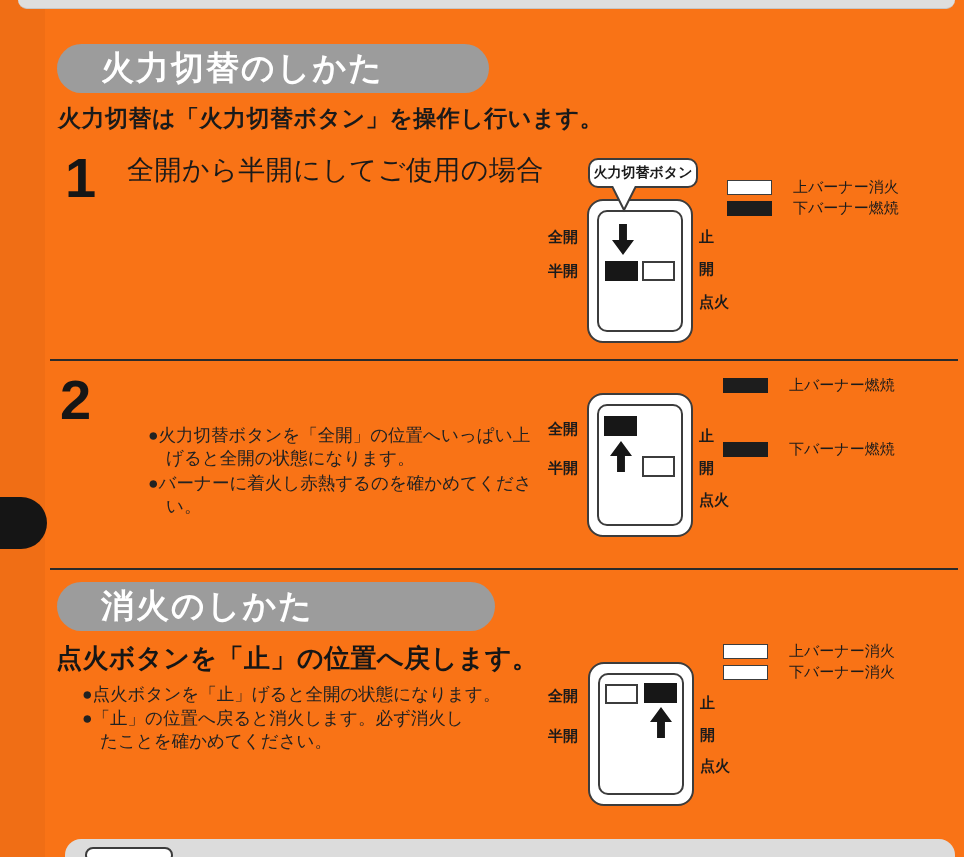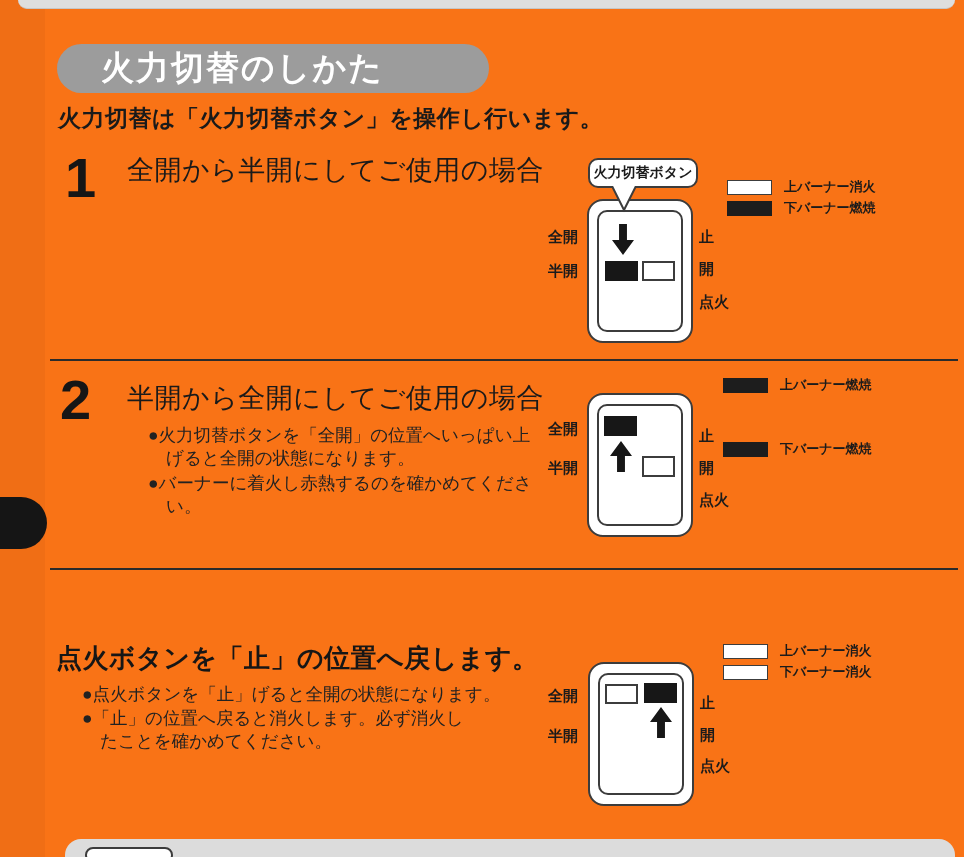--- a/index.html
+++ b/index.html
@@ -73,21 +73,21 @@
     font-size:14px;font-weight:bold;color:#1a1a1a;
     display:flex;align-items:center;justify-content:center;
     box-sizing:border-box;white-space:nowrap;
     z-index:3;
   }
   .legend{display:flex;flex-direction:column;gap:5px;}
   .legend-row{display:flex;align-items:center;height:16px;}
   .legend-swatch{width:45px;height:15px;flex:0 0 auto;}
   .sw-black{background:#1d1d1d;border:1.5px solid #1d1d1d;box-sizing:border-box;}
   .sw-white{background:#fff;border:1.5px solid #3c3c3c;box-sizing:border-box;}
-  .legend-label{font-size:13px;font-weight:700;color:#1b1b1b;margin-left:12px;white-space:nowrap;}
+  .legend-label{font-size:15px;font-weight:400;color:#1b1b1b;margin-left:21px;white-space:nowrap;}
   .black-tab{
     left:0;top:497px;width:47px;height:52px;
     background:#151515;border-radius:0 27px 27px 0;
   }
   .bottom-partial{
     left:65px;top:839px;width:890px;height:20px;
     background:#dcdcdc;border-radius:16px 16px 0 0;
   }
   .bottom-inner-box{
     left:85px;top:847px;width:88px;height:16px;
@@ -133,21 +133,20 @@
     </div>
     <div class="legend-row">
       <span class="legend-swatch sw-black"></span>
       <span class="legend-label">下バーナー燃焼</span>
     </div>
   </div>
 
   <div class="abs divider" style="left:50px;top:359px;width:908px;"></div>
 
   <div class="abs step-num" style="left:60px;top:372px;">2</div>
-  <div class="abs step-heading" style="left:127px;top:380px;">半開から全開にしてご使用の場合</div>
   <div class="abs bullets" style="left:148px;top:424px;width:400px;">●火力切替ボタンを「全開」の位置へいっぱい上
 げると全開の状態になります。</div>
   <div class="abs bullets" style="left:148px;top:472px;width:400px;">●バーナーに着火し赤熱するのを確かめてくださ
 い。</div>
 
   <div class="abs device-outer" style="left:587px;top:393px;width:106px;height:144px;"></div>
   <div class="abs device-inner" style="left:597px;top:404px;width:86px;height:122px;"></div>
   <div class="abs btn-black" style="left:604px;top:416px;width:33px;height:20px;"></div>
   <div class="abs arrow arrow-up" style="left:610px;top:441px;width:22px;height:31px;"></div>
   <div class="abs btn-white" style="left:642px;top:456px;width:33px;height:21px;"></div>
@@ -165,20 +164,23 @@
     <div class="legend-row">
       <span class="legend-swatch sw-black"></span>
       <span class="legend-label">下バーナー燃焼</span>
     </div>
   </div>
 
   <div class="abs black-tab"></div>
 
   <div class="abs divider" style="left:50px;top:568px;width:908px;"></div>
 
+  <div class="abs banner" style="left:57px;top:582px;width:438px;height:49px;">
+    <span>消火のしかた</span>
+  </div>
 
   <div class="abs x-heading" style="left:56px;top:641px;">点火ボタンを「止」の位置へ戻します。</div>
   <div class="abs bullets" style="left:82px;top:683px;width:430px;">●点火ボタンを「止」げると全開の状態になります。</div>
   <div class="abs bullets" style="left:82px;top:707px;width:430px;">●「止」の位置へ戻ると消火します。必ず消火し
 たことを確かめてください。</div>
 
   <div class="abs device-outer" style="left:588px;top:662px;width:106px;height:144px;"></div>
   <div class="abs device-inner" style="left:598px;top:673px;width:86px;height:122px;"></div>
   <div class="abs btn-white" style="left:605px;top:684px;width:33px;height:20px;"></div>
   <div class="abs btn-black" style="left:644px;top:683px;width:33px;height:20px;"></div>

